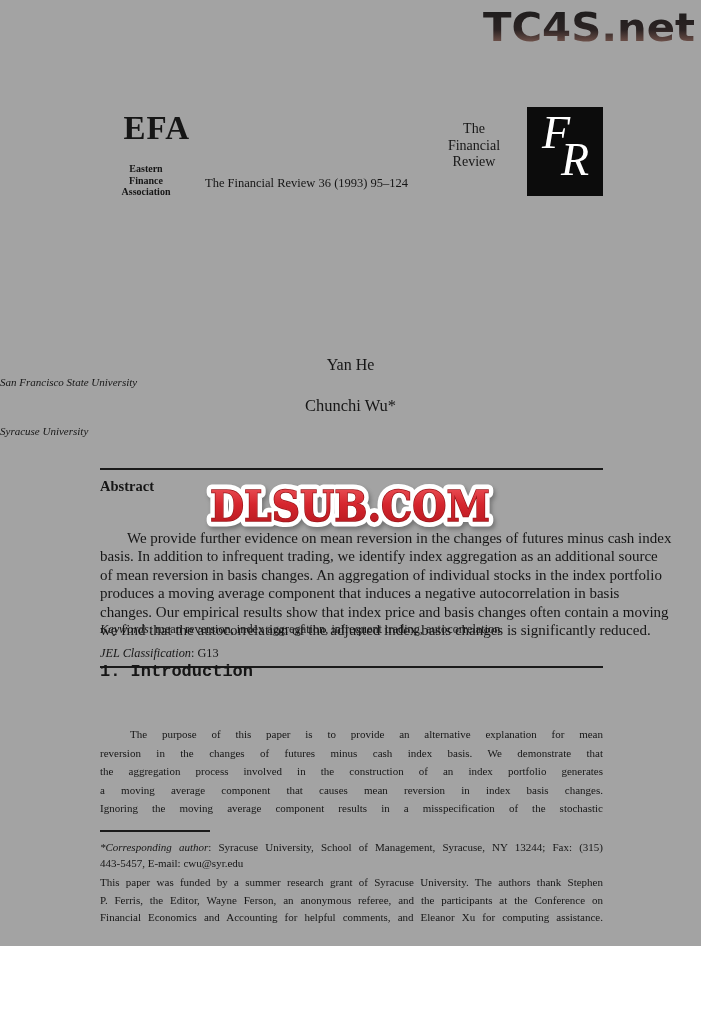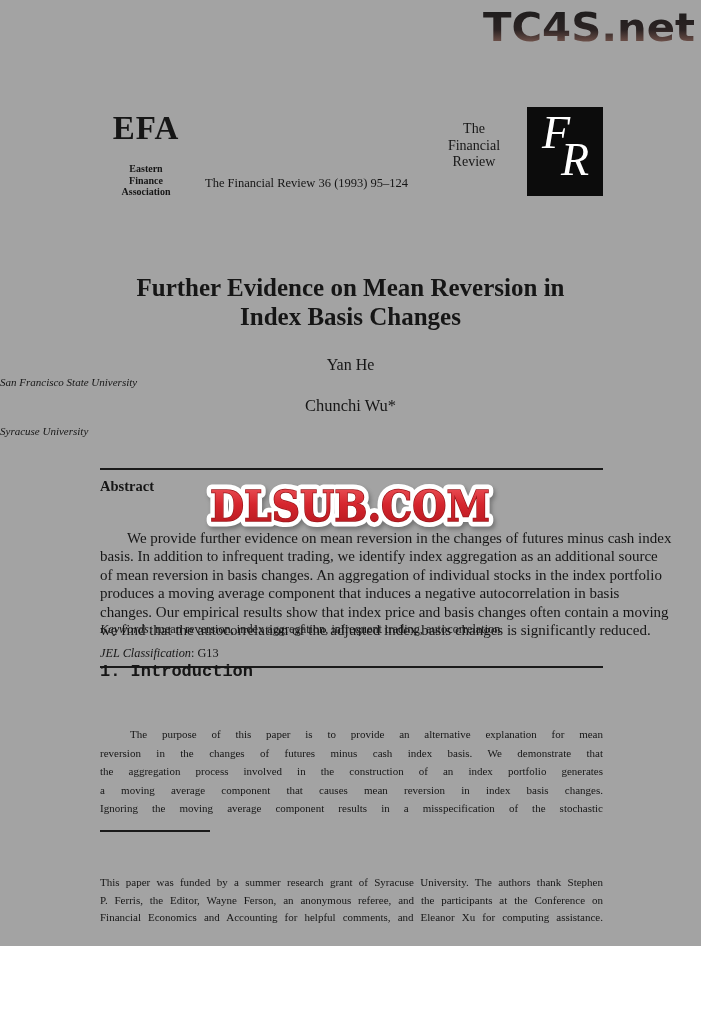--- a/index.html
+++ b/index.html
@@ -3,21 +3,21 @@
 <meta charset="utf-8">
 <style>
   html,body{margin:0;padding:0;background:#ffffff;}
   .page{
     position:relative;width:701px;height:946px;background:#a3a3a3;
     color:#161616;font-family:"Liberation Serif",serif;overflow:hidden;
   }
   .abs{position:absolute;}
   
   .efa{left:102px;top:112px;width:88px;text-align:center;line-height:1;}
-  .efa-acronym{font-size:33px;font-weight:bold;letter-spacing:1px;}
+  .efa-acronym{font-size:33px;font-weight:bold;letter-spacing:1px;text-align:right;}
   .efa-sub{font-size:10px;font-weight:bold;line-height:11.5px;margin-top:18px;}
   .journal-ref{left:205px;top:176px;font-size:12.5px;}
   .journal-name{left:430px;top:121px;width:88px;text-align:center;font-size:14px;line-height:16.5px;}
   .fr-box{left:527px;top:107px;width:76px;height:89px;background:#0c0c0c;}
   .fr-letter{position:absolute;color:#ffffff;font-style:italic;font-size:46px;line-height:1;font-family:"Liberation Serif",serif;}
   .fr-f{left:15px;top:3px;}
   .fr-r{left:34px;top:30px;}
   
   .title{left:0;top:273px;width:701px;text-align:center;font-size:25px;font-weight:bold;line-height:29px;}
   .author-name{left:0;width:701px;text-align:center;font-size:16px;}
@@ -84,24 +84,20 @@
     <div>The</div>
     <div>Financial</div>
     <div>Review</div>
   </div>
 
   <div class="abs fr-box">
     <span class="fr-letter fr-f">F</span>
     <span class="fr-letter fr-r">R</span>
   </div>
 
-  <div class="abs title">
-    <div>Further Evidence on Mean Reversion in</div>
-    <div>Index Basis Changes</div>
-  </div>
 
   <div class="abs author-name an1">Yan He</div>
   <div class="abs author-affil aa1">San Francisco State University</div>
   <div class="abs author-name an2">Chunchi Wu*</div>
   <div class="abs author-affil aa2">Syracuse University</div>
 
   <div class="abs rule rule-1"></div>
   <div class="abs abstract-head">Abstract</div>
 
   <div class="abs abstract-body">
@@ -124,20 +120,24 @@
   <div class="abs intro-head">1. Introduction</div>
   <div class="abs intro-body">
     <div class="ln jline indent">The purpose of this paper is to provide an alternative explanation for mean</div>
     <div class="ln jline">reversion in the changes of futures minus cash index basis. We demonstrate that</div>
     <div class="ln jline">the aggregation process involved in the construction of an index portfolio generates</div>
     <div class="ln jline">a moving average component that causes mean reversion in index basis changes.</div>
     <div class="ln jline">Ignoring the moving average component results in a misspecification of the stochastic</div>
   </div>
 
   <div class="abs fn-rule"></div>
+  <div class="abs fn fn-1">
+    <div class="ln jline"><span class="ital">*Corresponding author</span><span>: Syracuse University, School of Management, Syracuse, NY 13244; Fax: (315)</span></div>
+    <div class="ln plain">443-5457, E-mail: cwu@syr.edu</div>
+  </div>
   <div class="abs fn fn-2">
     <div class="ln jline">This paper was funded by a summer research grant of Syracuse University. The authors thank Stephen</div>
     <div class="ln jline">P. Ferris, the Editor, Wayne Ferson, an anonymous referee, and the participants at the Conference on</div>
     <div class="ln jline">Financial Economics and Accounting for helpful comments, and Eleanor Xu for computing assistance.</div>
   </div>
 
   <div class="abs page-num">95</div>
 
   <svg class="abs wm wm-dlsub" width="296" height="60">
     <defs>

